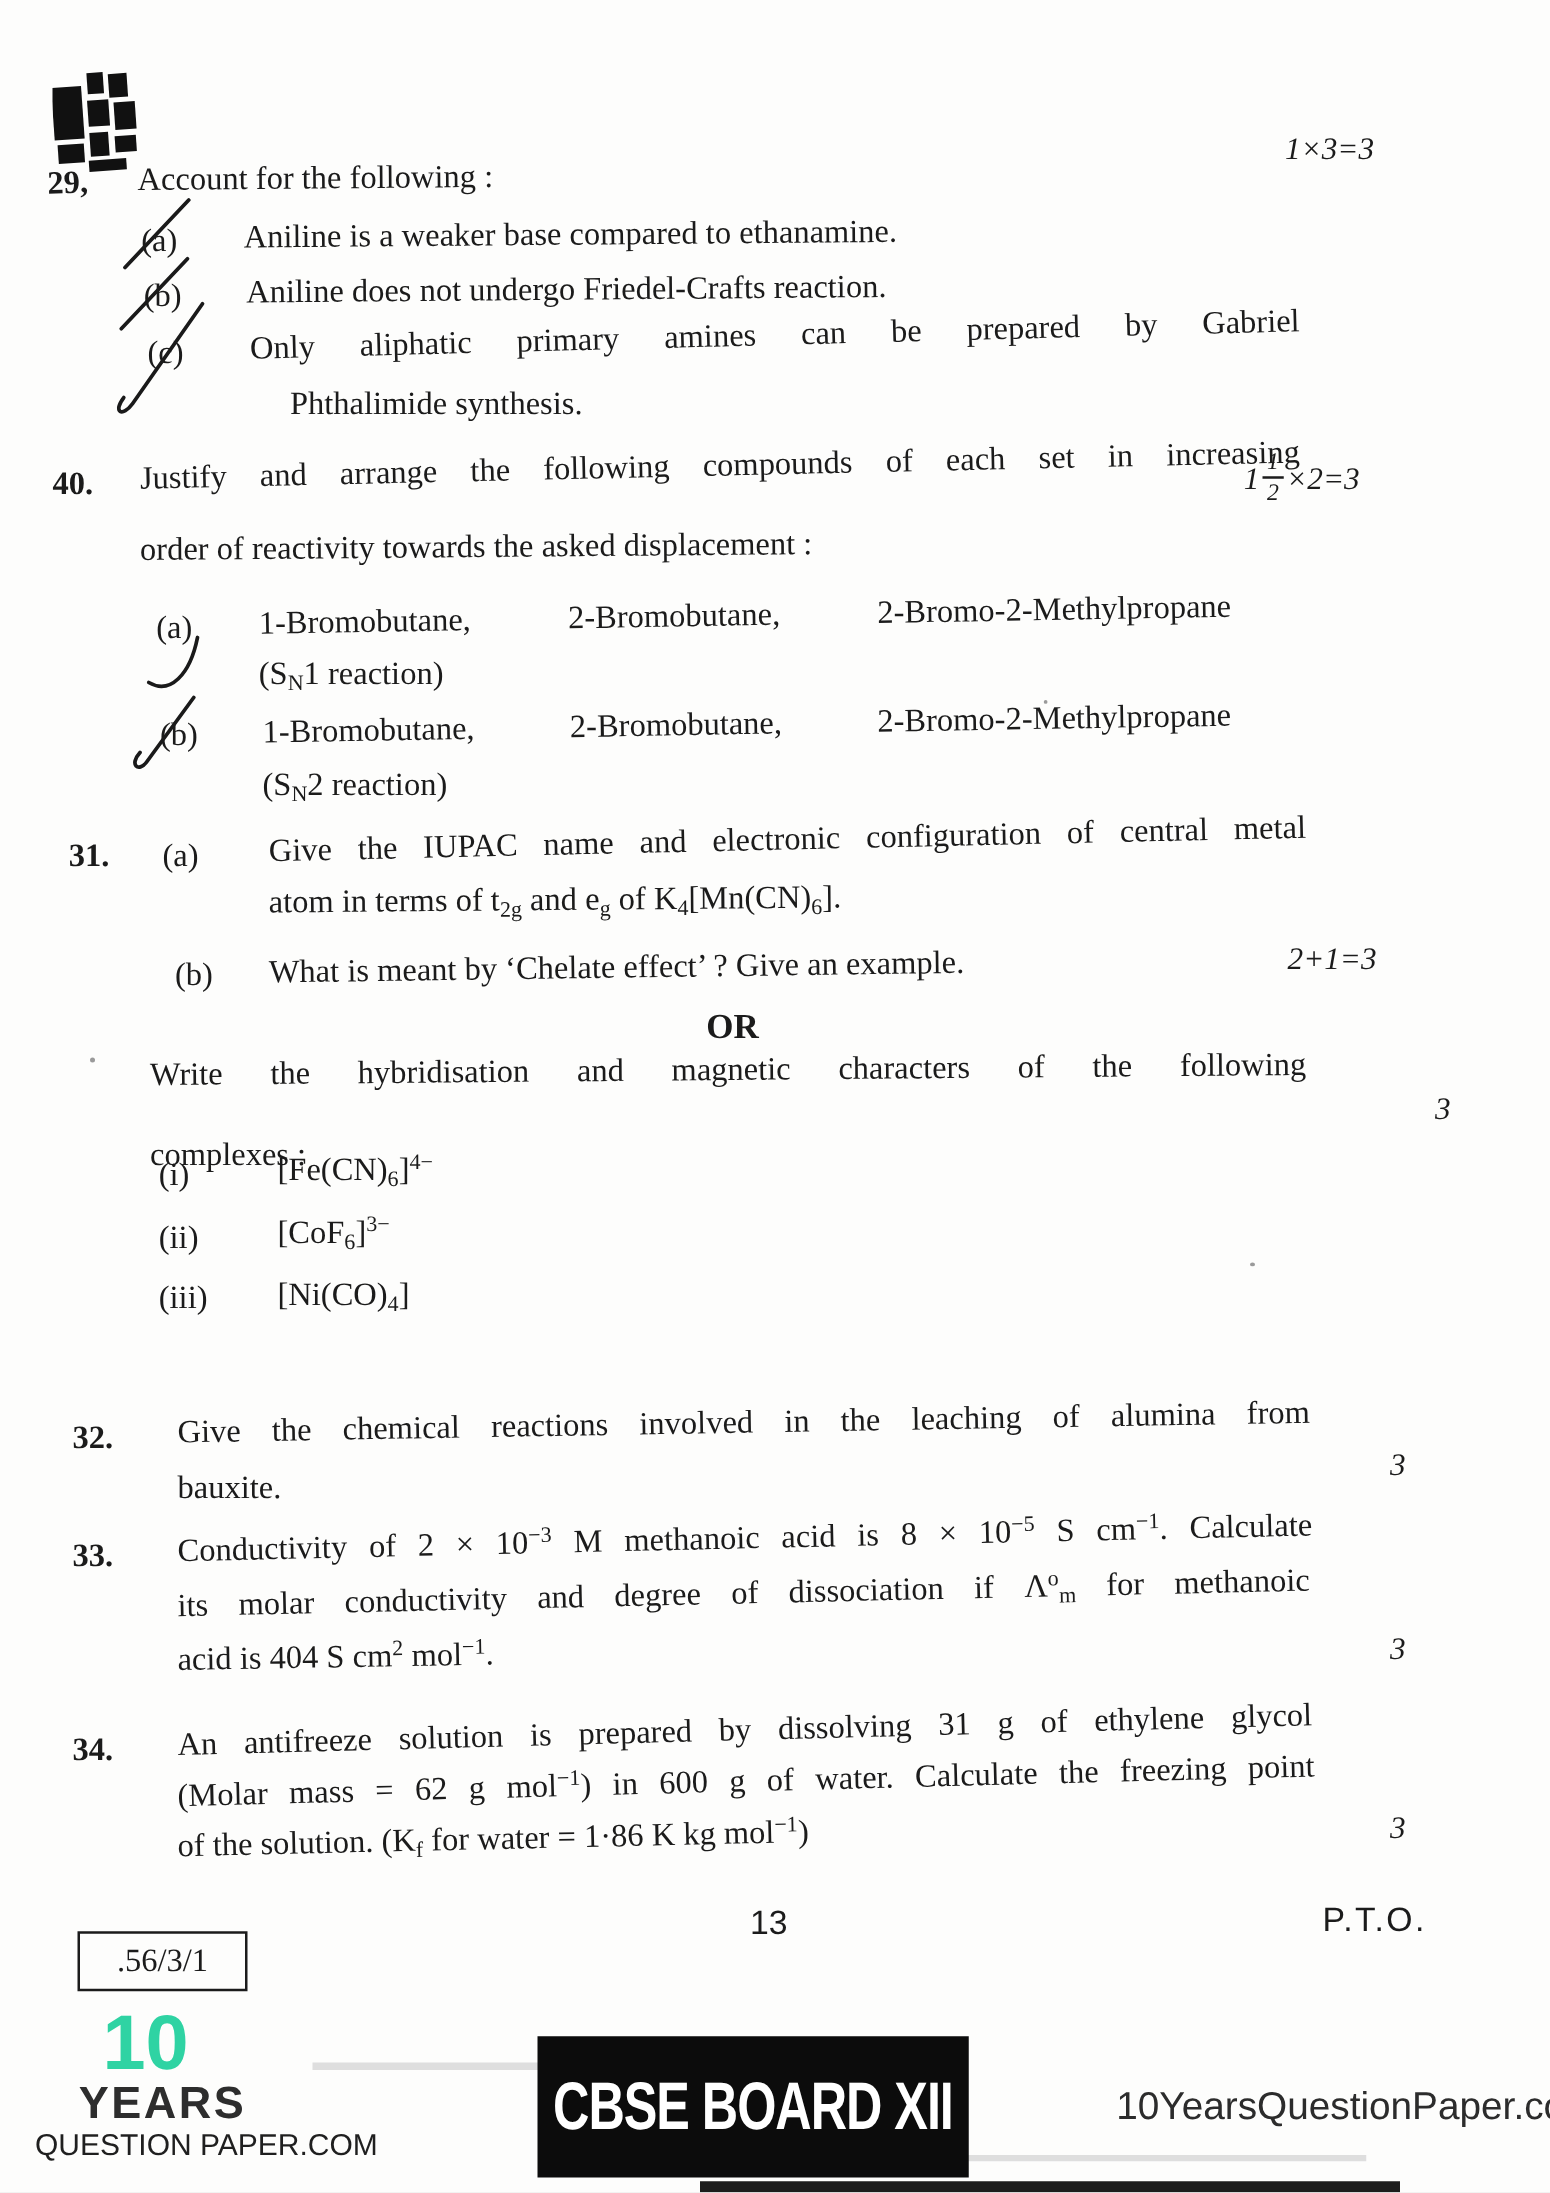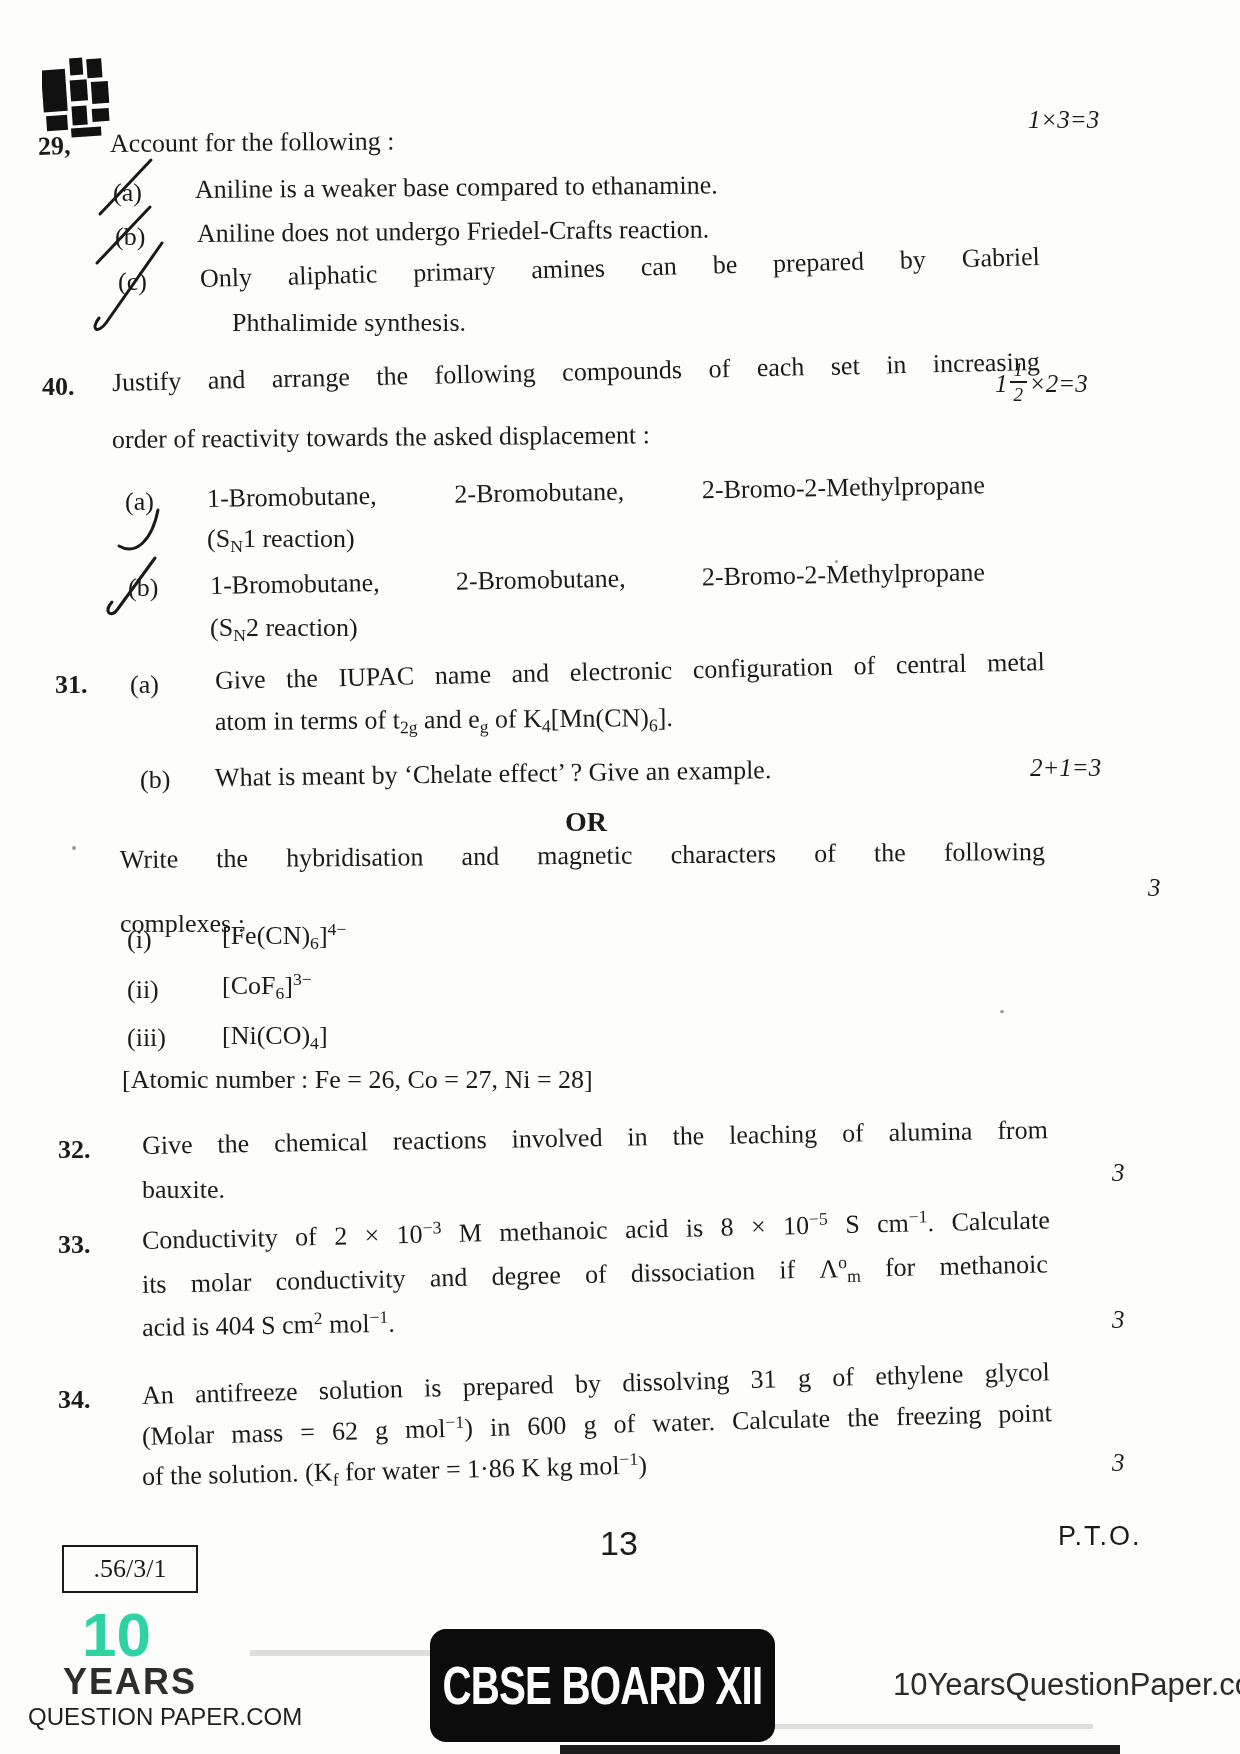--- a/index.html
+++ b/index.html
@@ -22,21 +22,21 @@
   .frac .fn{display:block;border-bottom:2px solid #1b1b1b;padding:0 4px 2px;}
   .frac .fd{display:block;padding-top:2px;}
   .ink{position:absolute;left:0;top:0;pointer-events:none;}
   .codebox{
     position:absolute;left:62px;top:1545px;width:132px;height:44px;
     border:2px solid #1b1b1b;border-top-style:double;border-bottom-style:double;
     display:flex;align-items:center;justify-content:center;font-size:26px;
   }
   .banner{
     position:absolute;left:430px;top:1629px;width:345px;height:113px;background:#0c0c0c;
-    display:flex;align-items:center;justify-content:center;border-radius:16px;
+    display:flex;align-items:center;justify-content:center;
   }
   .banner span{
     color:#ffffff;font-family:"Liberation Sans","DejaVu Sans",sans-serif;
     font-weight:bold;font-size:48px;letter-spacing:-1px;transform:scale(0.84,1.12);white-space:nowrap;
   }
   .speck{position:absolute;background:#9a9a9a;border-radius:50%;}
   .streak{position:absolute;background:#dedede;}
 </style>
 </head>
 <body>
@@ -101,40 +101,39 @@
   <div class="t" style="left:120px;top:908px;text-align:center;">complexes :</div>
   <div class="t mk" style="left:1148px;top:872px;">3</div>
 
   <div class="t" style="left:127px;top:924px;">(i)</div>
   <div class="t" style="left:222px;top:920px;">[Fe(CN)<sub>6</sub>]<sup>4−</sup></div>
   <div class="t" style="left:127px;top:974px;">(ii)</div>
   <div class="t" style="left:222px;top:970px;">[CoF<sub>6</sub>]<sup>3−</sup></div>
   <div class="t" style="left:127px;top:1022px;">(iii)</div>
   <div class="t" style="left:222px;top:1020px;">[Ni(CO)<sub>4</sub>]</div>
 
-  <div class="t" style="left:122px;top:1064px;">[Atomic number : Fe = 26, Co = 27, Ni = 28]</div>
 
   <div class="t qn" style="left:58px;top:1134px;">32.</div>
   <div class="t j r10" style="left:142px;top:1130px;width:906px;">Give the chemical reactions involved in the leaching of alumina from</div>
   <div class="t" style="left:142px;top:1174px;">bauxite.</div>
   <div class="t mk" style="left:1112px;top:1157px;">3</div>
 
   <div class="t qn" style="left:58px;top:1229px;">33.</div>
   <div class="t j r13" style="left:142px;top:1225px;width:908px;">Conductivity of 2 × 10<sup>−3</sup> M methanoic acid is 8 × 10<sup>−5</sup> S cm<sup>−1</sup>. Calculate</div>
   <div class="t j r13" style="left:142px;top:1269px;width:906px;">its molar conductivity and degree of dissociation if  Λ<sup>o</sup><sub>m</sub> for  methanoic</div>
   <div class="t r10" style="left:142px;top:1312px;">acid is 404 S cm<sup>2</sup> mol<sup>−1</sup>.</div>
   <div class="t mk" style="left:1112px;top:1304px;">3</div>
 
   <div class="t qn" style="left:58px;top:1384px;">34.</div>
   <div class="t j r15" style="left:142px;top:1380px;width:908px;">An antifreeze solution is prepared by dissolving 31 g of ethylene glycol</div>
   <div class="t j r15" style="left:142px;top:1421px;width:910px;">(Molar mass = 62 g mol<sup>−1</sup>) in 600 g of water. Calculate the freezing point</div>
   <div class="t r13" style="left:142px;top:1461px;">of the solution. (K<sub>f</sub> for water = 1·86 K kg mol<sup>−1</sup>)</div>
   <div class="t mk" style="left:1112px;top:1447px;">3</div>
 
-  <div class="t sans" style="left:600px;top:1522px;font-size:34px;">13</div>
+  <div class="t sans" style="left:600px;top:1522px;font-size:27px;">13</div>
   <div class="t sans" style="left:1058px;top:1520px;font-size:27px;letter-spacing:2px;">P.T.O.</div>
   <div class="codebox">
     <span>.56/3/1</span>
   </div>
 
   <div class="streak" style="left:250px;top:1650px;width:265px;height:6px;"></div>
   <div class="streak" style="left:763px;top:1724px;width:330px;height:5px;"></div>
   <div style="position:absolute;left:560px;top:1745px;width:560px;height:9px;background:#1c1c1c;"></div>
   <div class="speck" style="left:72px;top:846px;width:4px;height:4px;"></div>
   <div class="speck" style="left:1000px;top:1010px;width:4px;height:3px;"></div>

